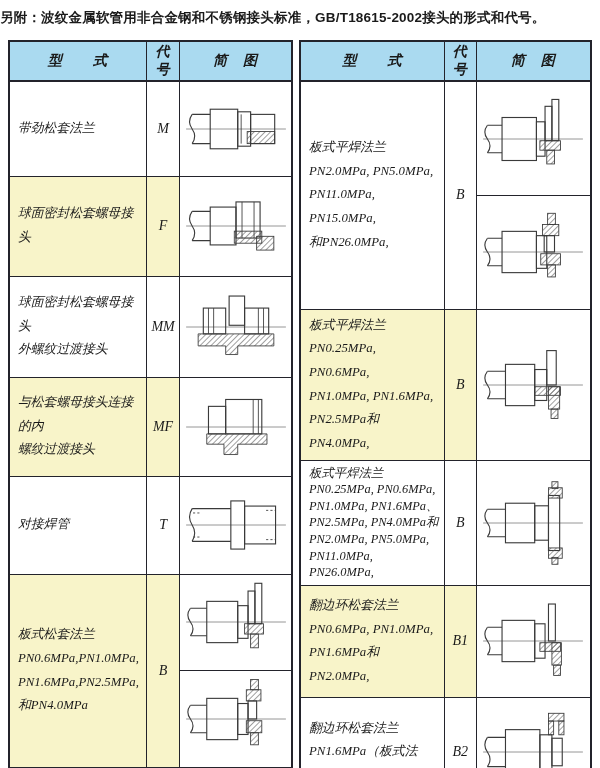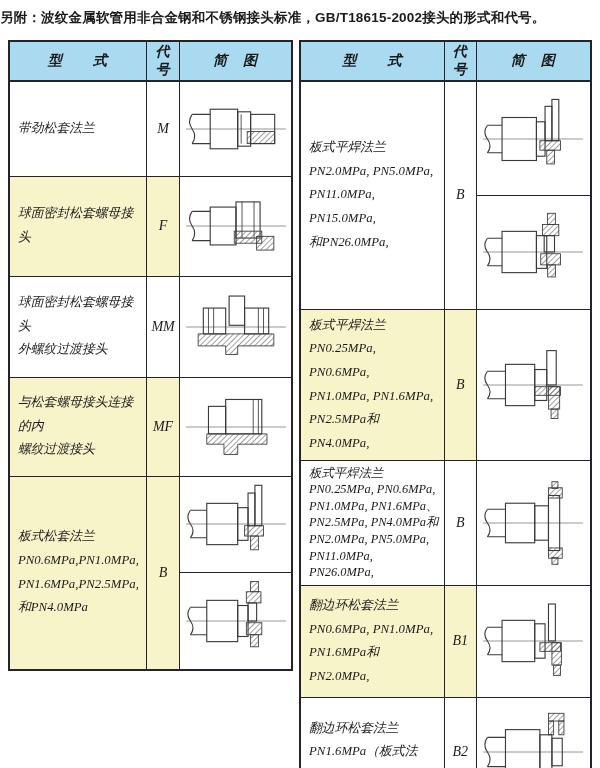--- a/index.html
+++ b/index.html
@@ -145,20 +145,44 @@
                 <line x1="2" y1="50" x2="118" y2="50" stroke="#666" stroke-width="0.8"></line>
                 <rect x="28" y="26" width="20" height="32" fill="none" stroke="#3a3a3a" stroke-width="1.3"></rect>
                 <rect x="48" y="18" width="42" height="40" fill="none" stroke="#3a3a3a" stroke-width="1.3"></rect>
                 <line x1="80" y1="18" x2="80" y2="58" stroke="#3a3a3a" stroke-width="1"></line>
                 <line x1="86" y1="18" x2="86" y2="58" stroke="#3a3a3a" stroke-width="1"></line>
                 <path d="M26 58 H96 V70 H62 V82 H46 V70 H26 Z" fill="url(#hp4)" stroke="#3a3a3a" stroke-width="1"></path>
               </svg>
             </div>
           </td>
       </tr>
+      <tr style="height:98px">
+        <td class="c-type">对接焊管</td>
+        <td class="c-code">T</td>
+        <td class="c-dia">
+            <div class="dia">
+              <svg class="d" viewBox="0 0 120 100" xmlns="http://www.w3.org/2000/svg">
+                <defs>
+                  <pattern id="hp5" width="4.5" height="4.5" patternUnits="userSpaceOnUse" patternTransform="rotate(45)">
+                    <line x1="0" y1="0" x2="0" y2="4.5" stroke="#555" stroke-width="1.3"></line>
+                  </pattern>
+                </defs>
+                <line x1="2" y1="50" x2="118" y2="50" stroke="#666" stroke-width="0.8"></line>
+                <path d="M 9 31 H 54 M 9 69 H 54" fill="none" stroke="#3a3a3a" stroke-width="1.3"></path>
+                <path d="M 9 31 q -6 9.5 0 19 q 6 9.5 0 19" fill="none" stroke="#3a3a3a" stroke-width="1.3"></path>
+                <line x1="10" y1="36" x2="20" y2="36" stroke="#3a3a3a" stroke-width="1" stroke-dasharray="2.5,2.5"></line>
+                <line x1="10" y1="64" x2="20" y2="64" stroke="#3a3a3a" stroke-width="1" stroke-dasharray="2.5,2.5"></line>
+                <rect x="54" y="22" width="16" height="56" fill="none" stroke="#3a3a3a" stroke-width="1.3"></rect>
+                <rect x="70" y="28" width="36" height="44" fill="none" stroke="#3a3a3a" stroke-width="1.3"></rect>
+                <line x1="95" y1="33" x2="106" y2="33" stroke="#3a3a3a" stroke-width="1" stroke-dasharray="2.5,2.5"></line>
+                <line x1="95" y1="67" x2="106" y2="67" stroke="#3a3a3a" stroke-width="1" stroke-dasharray="2.5,2.5"></line>
+              </svg>
+            </div>
+          </td>
+      </tr>
       <tr class="hl" style="height:184px">
         <td class="c-type">板式松套法兰
 PN0.6MPa,PN1.0MPa,
 PN1.6MPa,PN2.5MPa,
 和PN4.0MPa</td>
         <td class="c-code">B</td>
         <td class="c-dia">
             <div class="stack" style="height:192px">
           <div class="dia">
                 <svg class="d" viewBox="0 0 120 100" xmlns="http://www.w3.org/2000/svg">

